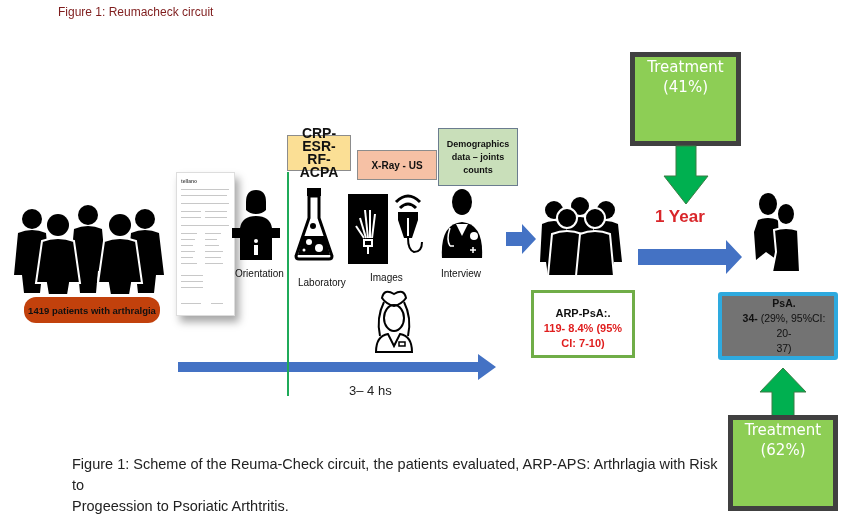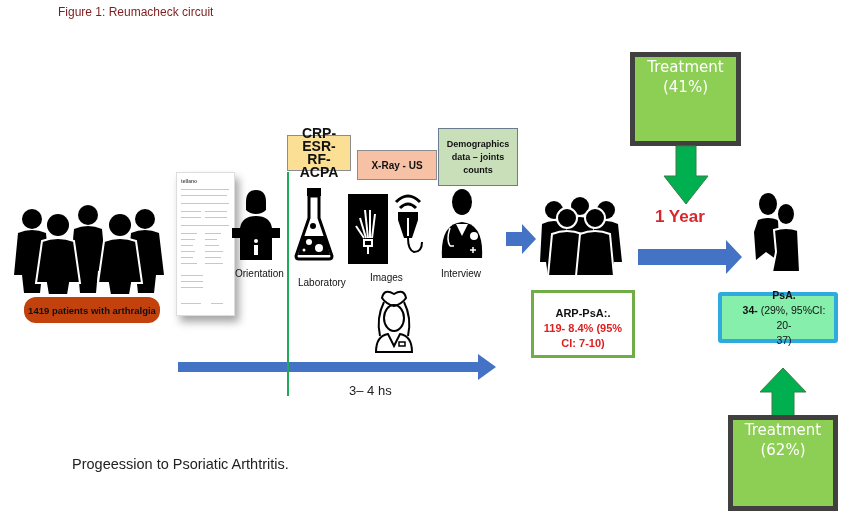--- a/index.html
+++ b/index.html
@@ -16,21 +16,21 @@
              border: 1px solid #8c8c8c; font-size: 14px; line-height: 13px; }
   .xray-box { left: 357px; top: 150px; width: 80px; height: 30px; background: #f6c1a5;
               border: 1px solid #8c8c8c; font-size: 10px; }
   .demo-box { left: 438px; top: 128px; width: 80px; height: 58px; background: #c9dfba;
               border: 1px solid #6b7c8f; font-size: 9px; line-height: 13px; padding: 2px; }
   .label { position: absolute; font-size: 10px; color: #111; text-align: center; }
   .arp-box { left: 531px; top: 290px; width: 104px; height: 68px; background: #fff;
              border: 3px solid #70ad47; flex-direction: column; font-size: 11px; line-height: 15px; }
   .arp-title { color: #111; margin-top: 8px; }
   .arp-val { color: #e01e1e; }
-  .psa-box { left: 718px; top: 292px; width: 120px; height: 51px; background: #86efac;
+  .psa-box { left: 718px; top: 292px; width: 120px; height: 68px; background: #737373;
              border: 4px solid #2eaadf; border-radius: 3px; flex-direction: column;
              font-size: 10.5px; line-height: 15px; font-weight: normal; padding-left: 12px; }
   .treat { position: absolute; box-sizing: border-box; background: #8dce55; border: 5px solid #404040;
            color: #fff; display: flex; flex-direction: column; align-items: center; 
            font-size: 15px; line-height: 20px; font-family: "DejaVu Sans", sans-serif; }
   .treat-top { left: 630px; top: 52px; width: 111px; height: 94px; }
   .treat-bottom { left: 728px; top: 415px; width: 110px; height: 96px; }
   .one-year { left: 655px; top: 207px; font-size: 17px; font-weight: bold; color: #d9262a; }
   .hours { left: 349px; top: 383px; font-size: 13px; color: #222; }
   .caption { left: 72px; top: 454px; font-size: 14.5px; line-height: 21px; color: #222; width: 660px; }
@@ -222,14 +222,15 @@
 
 <svg style="left:760px;top:368px;" width="46" height="48" viewBox="0 0 46 48">
   <path d="M0 24 L23 0 L46 24 L34 24 L34 48 L12 48 L12 24 Z" fill="#00b050" stroke="#3a7d44" stroke-width="1"></path>
 </svg>
 <div class="treat treat-bottom">
   <div>Treatment</div>
   <div>(62%)</div>
 </div>
 
 <div class="abs caption">
+  <div>Figure 1: Scheme of the Reuma-Check circuit, the patients evaluated, ARP-APS: Arthrlagia with Risk to</div>
   <div>Progeession to Psoriatic Arthtritis.</div>
 </div>
 
 </body></html>

